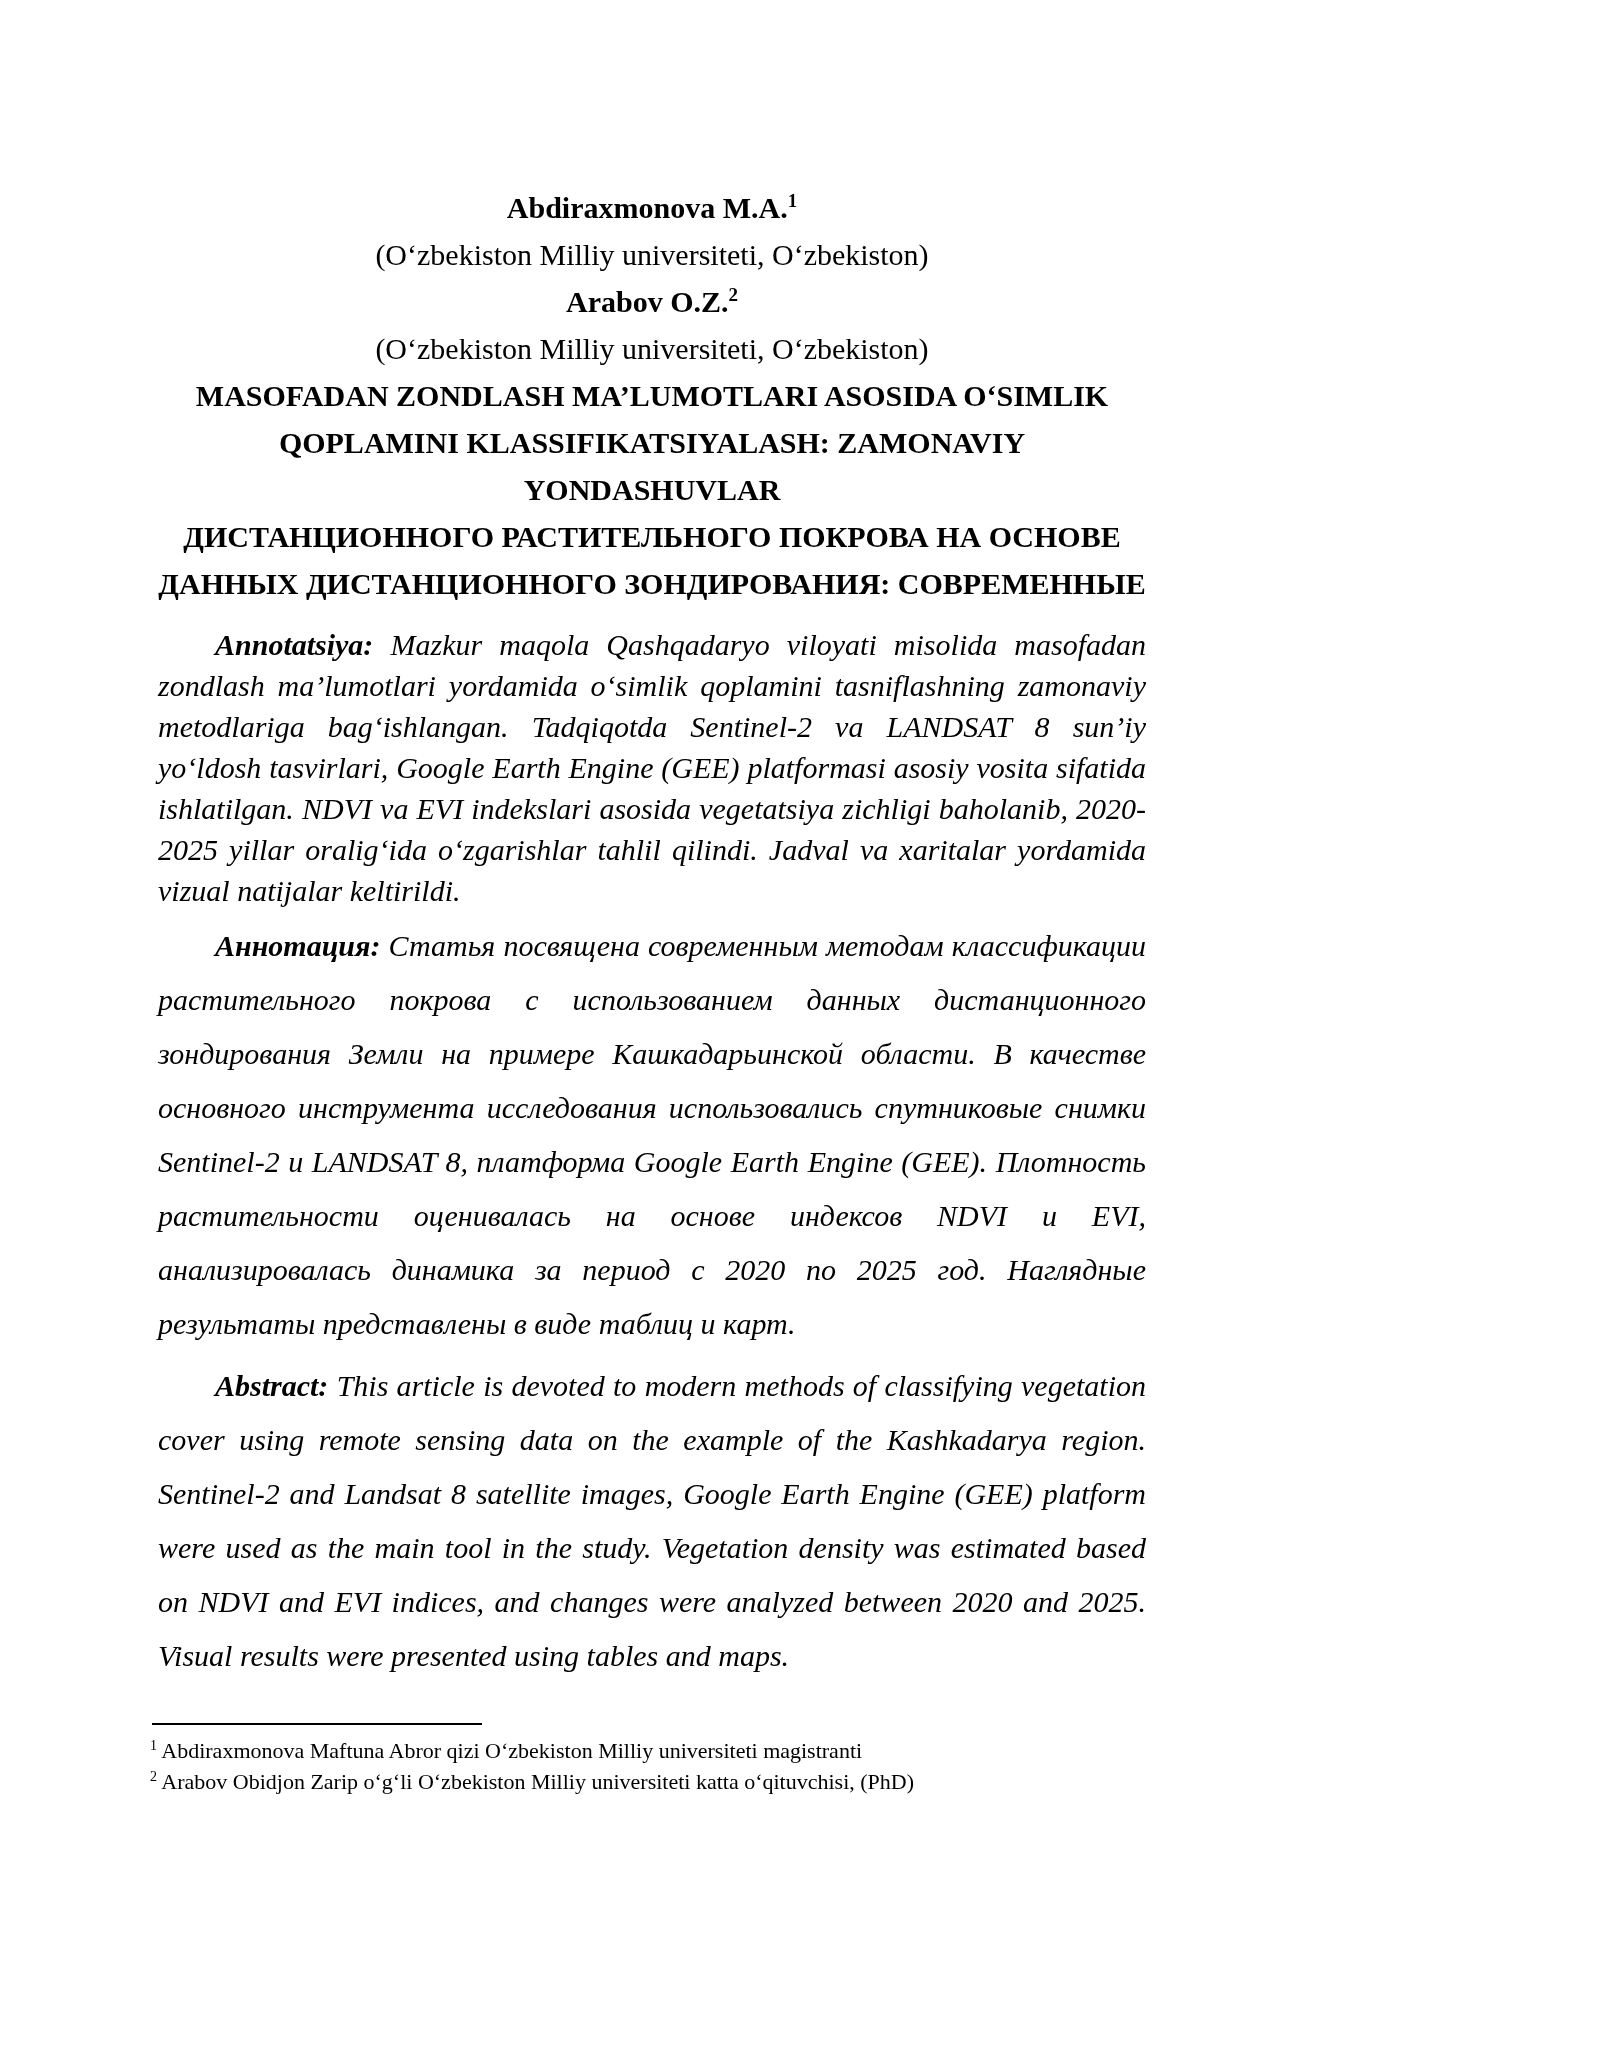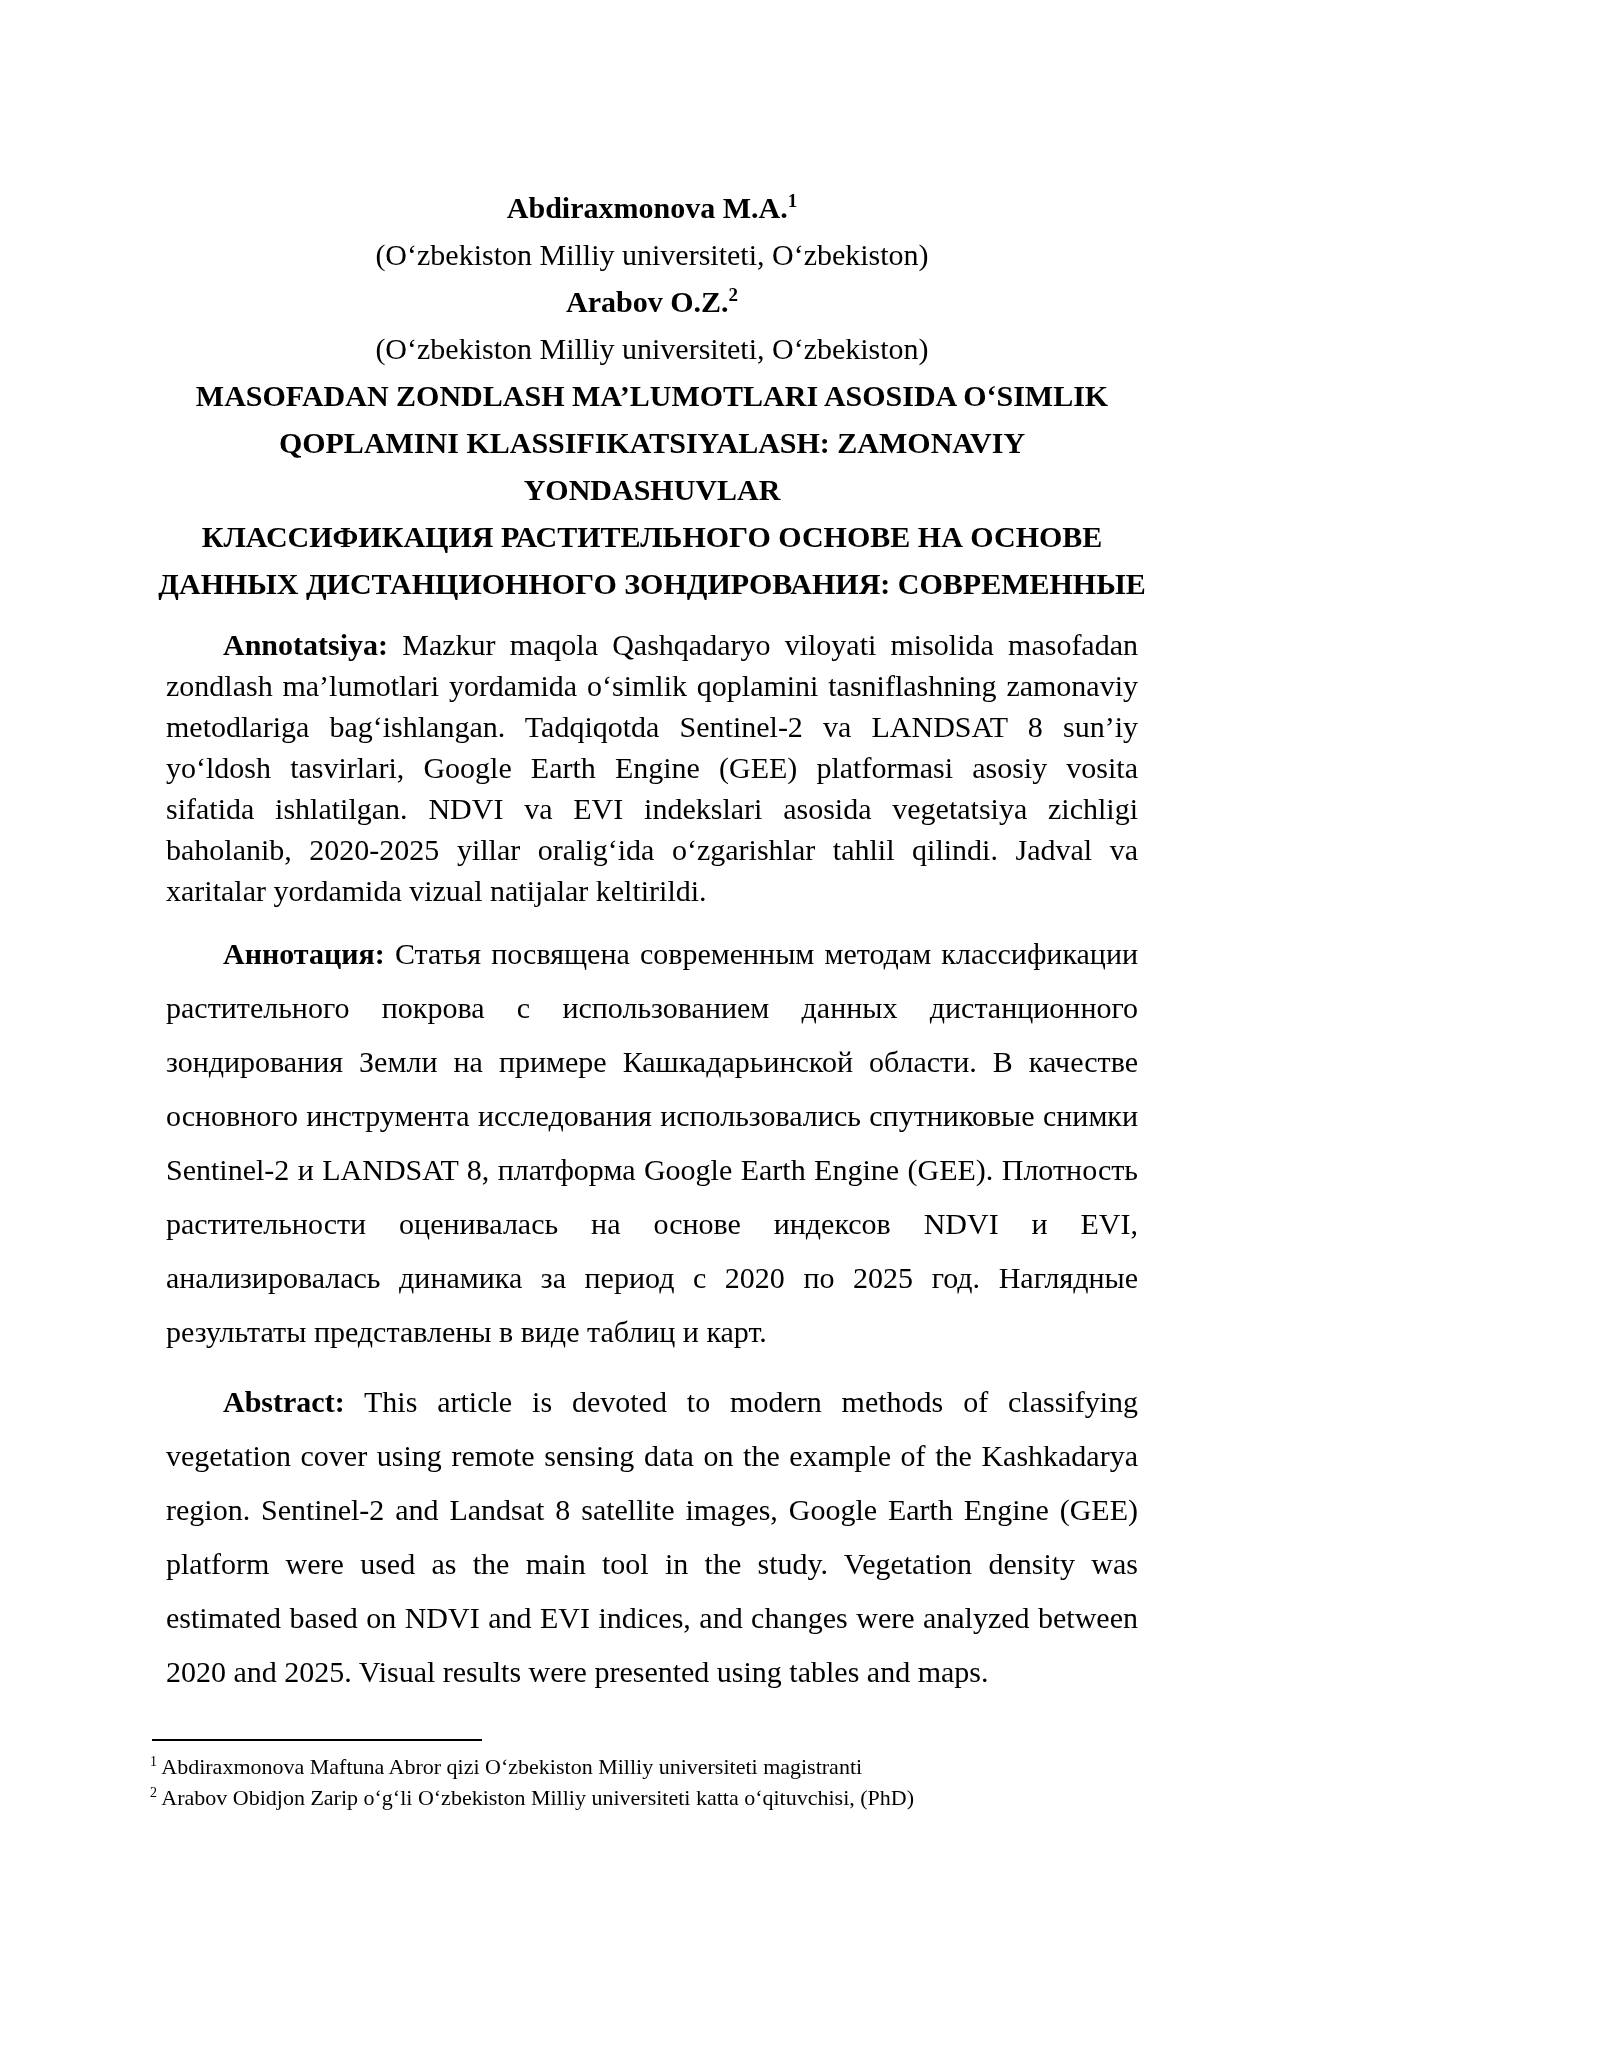--- a/index.html
+++ b/index.html
@@ -24,22 +24,23 @@
     font-size: 30px;
     line-height: 47px;
   }
   .bold { font-weight: bold; }
   .head-line sup {
     font-size: 19px;
     line-height: 0;
     vertical-align: super;
   }
   .para {
-    margin: 16px;
+    margin: 8px;
     font-size: 30px;
+    font-style: italic;
     text-align: justify;
     text-indent: 57px;
   }
   .para .label {
     font-weight: bold;
   }
   .para-uz {
     line-height: 41px;
     margin-top: 17px;
   }
@@ -76,21 +77,21 @@
     <p class="head-line">(O‘zbekiston Milliy universiteti, O‘zbekiston)</p>
   </div>
 
   <div>
     <p class="head-line bold">MASOFADAN ZONDLASH MA’LUMOTLARI ASOSIDA O‘SIMLIK</p>
     <p class="head-line bold">QOPLAMINI KLASSIFIKATSIYALASH: ZAMONAVIY</p>
     <p class="head-line bold">YONDASHUVLAR</p>
   </div>
 
   <div>
-    <p class="head-line bold">КЛАССИФИКАЦИЯ РАСТИТЕЛЬНОГО ОСНОВЕ НА ОСНОВЕ</p>
+    <p class="head-line bold">ДИСТАНЦИОННОГО РАСТИТЕЛЬНОГО ПОКРОВА НА ОСНОВЕ</p>
     <p class="head-line bold">ДАННЫХ ДИСТАНЦИОННОГО ЗОНДИРОВАНИЯ: СОВРЕМЕННЫЕ</p>
   </div>
 
   <div>
   </div>
 
   <p class="para para-uz"><span class="label">Annotatsiya:</span> <span>Mazkur maqola Qashqadaryo viloyati misolida masofadan zondlash ma’lumotlari yordamida o‘simlik qoplamini tasniflashning zamonaviy metodlariga bag‘ishlangan. Tadqiqotda Sentinel-2 va LANDSAT 8 sun’iy yo‘ldosh tasvirlari, Google Earth Engine (GEE) platformasi asosiy vosita sifatida ishlatilgan. NDVI va EVI indekslari asosida vegetatsiya zichligi baholanib, 2020-2025 yillar oralig‘ida o‘zgarishlar tahlil qilindi. Jadval va xaritalar yordamida vizual natijalar keltirildi.</span></p>
 
   <p class="para para-wide"><span class="label">Аннотация:</span> <span>Статья посвящена современным методам классификации растительного покрова с использованием данных дистанционного зондирования Земли  на примере Кашкадарьинской области. В качестве основного инструмента исследования использовались спутниковые снимки Sentinel-2 и LANDSAT 8, платформа Google Earth Engine (GEE). Плотность растительности оценивалась на основе индексов NDVI и EVI, анализировалась динамика за период с 2020 по 2025 год. Наглядные результаты представлены в виде таблиц и карт.</span></p>
 

